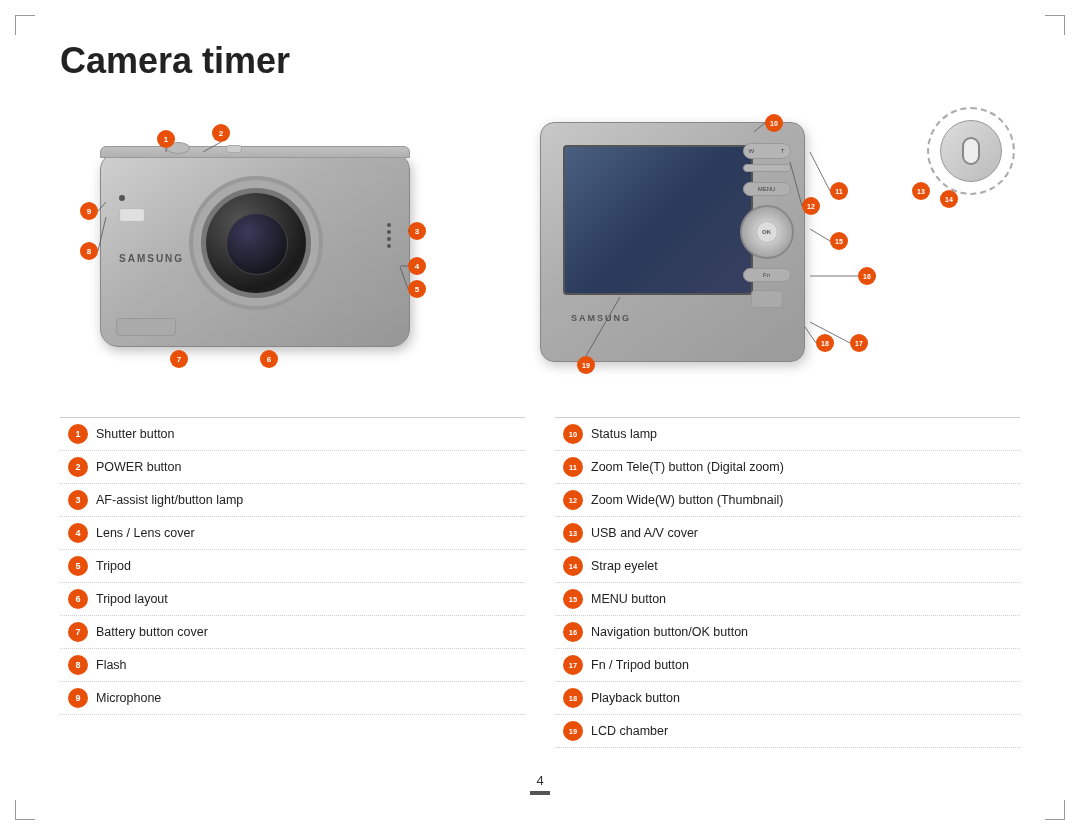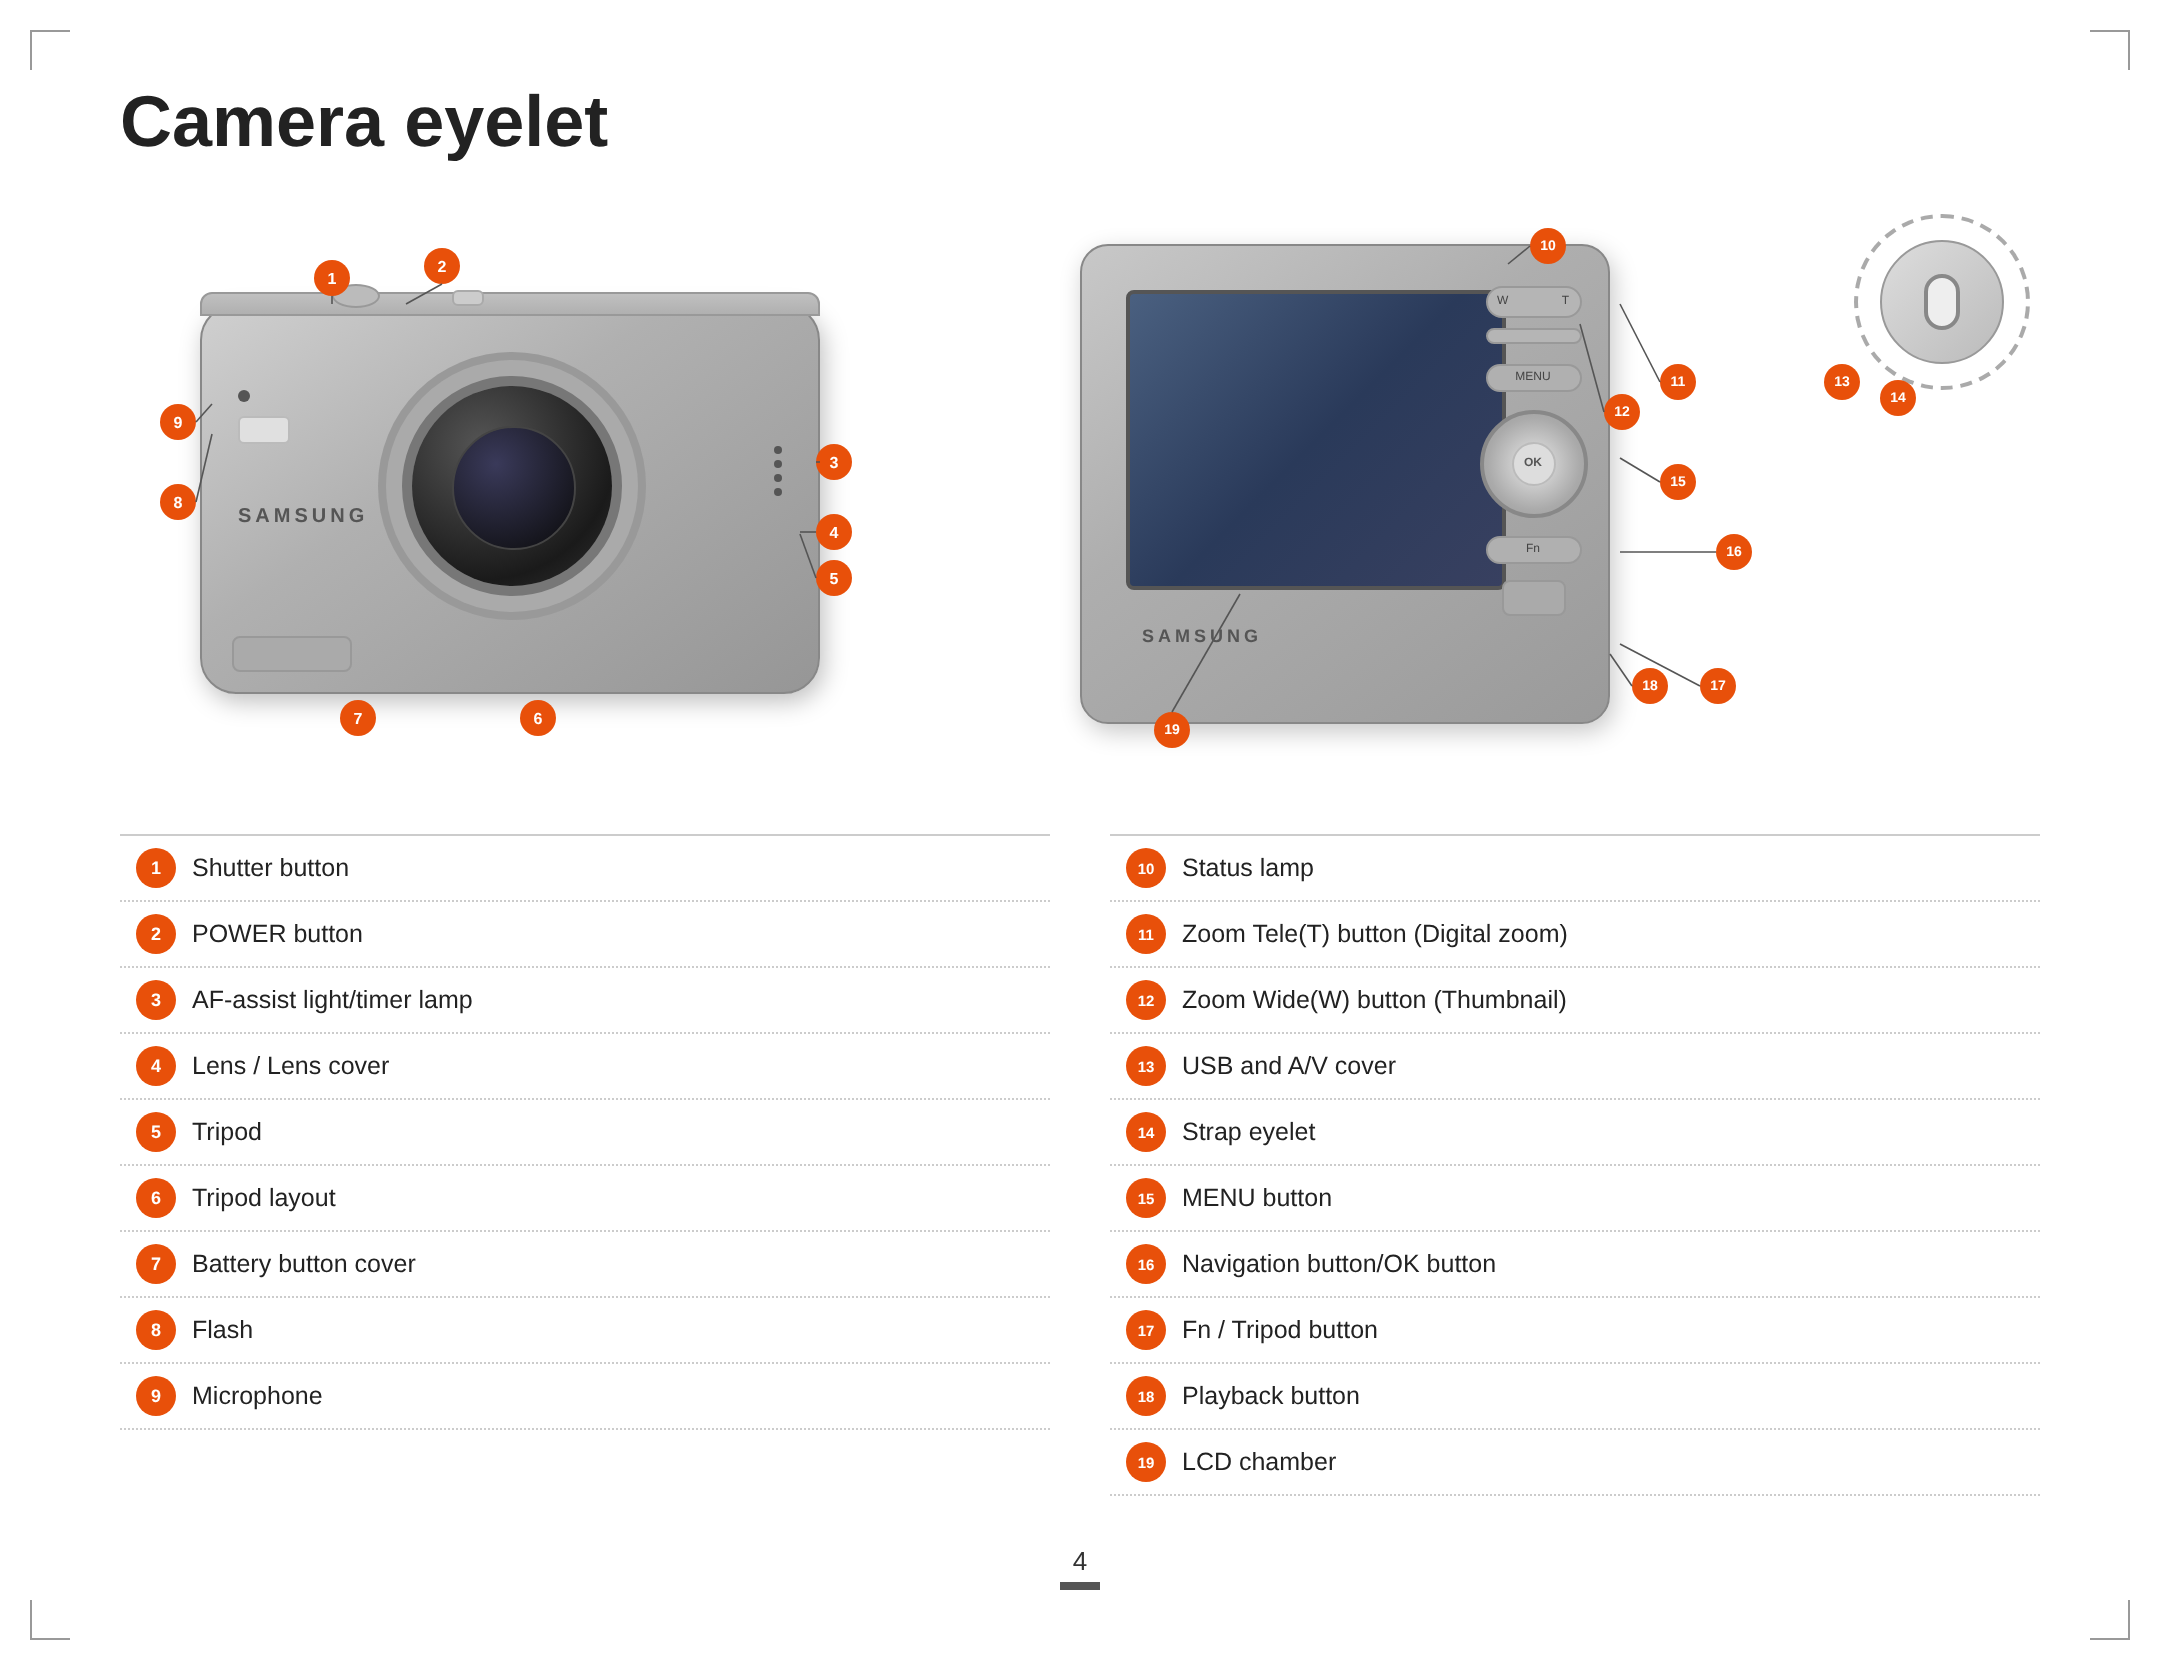--- a/index.html
+++ b/index.html
@@ -100,21 +100,21 @@
 </head>
 <body>
 
 <div class="page">
 
   <div class="corner-mark corner-tl"></div>
   <div class="corner-mark corner-tr"></div>
   <div class="corner-mark corner-bl"></div>
   <div class="corner-mark corner-br"></div>
 
-  <h1>Camera eyelet</h1>
+  <h1>Camera timer</h1>
 
   <div class="diagram-row">
 
     <div class="front-diagram-wrapper">
 
       <div style="position:absolute; left:40px; top:50px; width:310px; height:195px; background:linear-gradient(145deg,#d0d0d0 0%,#b0b0b0 40%,#969696 100%); border-radius:18px; border:1.5px solid #888; box-shadow:2px 4px 12px rgba(0,0,0,0.25);">
 
         <div style="position:absolute; left:18px; top:100px; font-size:10px; font-weight:bold; color:#555; letter-spacing:2px;">SAMSUNG</div>
 
         <div style="position:absolute; left:100px; top:35px; width:110px; height:110px; border-radius:50%; background:#888; border:5px solid #777; box-shadow:0 0 0 8px #aaa,0 0 0 12px #999;">
@@ -292,21 +292,21 @@
     <div class="label-row">
       <div class="label-num">1</div>
       <span class="label-text">Shutter button</span>
     </div>
         <div class="label-row">
       <div class="label-num">2</div>
       <span class="label-text">POWER button</span>
     </div>
         <div class="label-row">
       <div class="label-num">3</div>
-      <span class="label-text">AF-assist light/timer lamp</span>
+      <span class="label-text">AF-assist light/button lamp</span>
     </div>
         <div class="label-row">
       <div class="label-num">4</div>
       <span class="label-text">Lens / Lens cover</span>
     </div>
         <div class="label-row">
       <div class="label-num">5</div>
       <span class="label-text">Tripod</span>
     </div>
         <div class="label-row">

